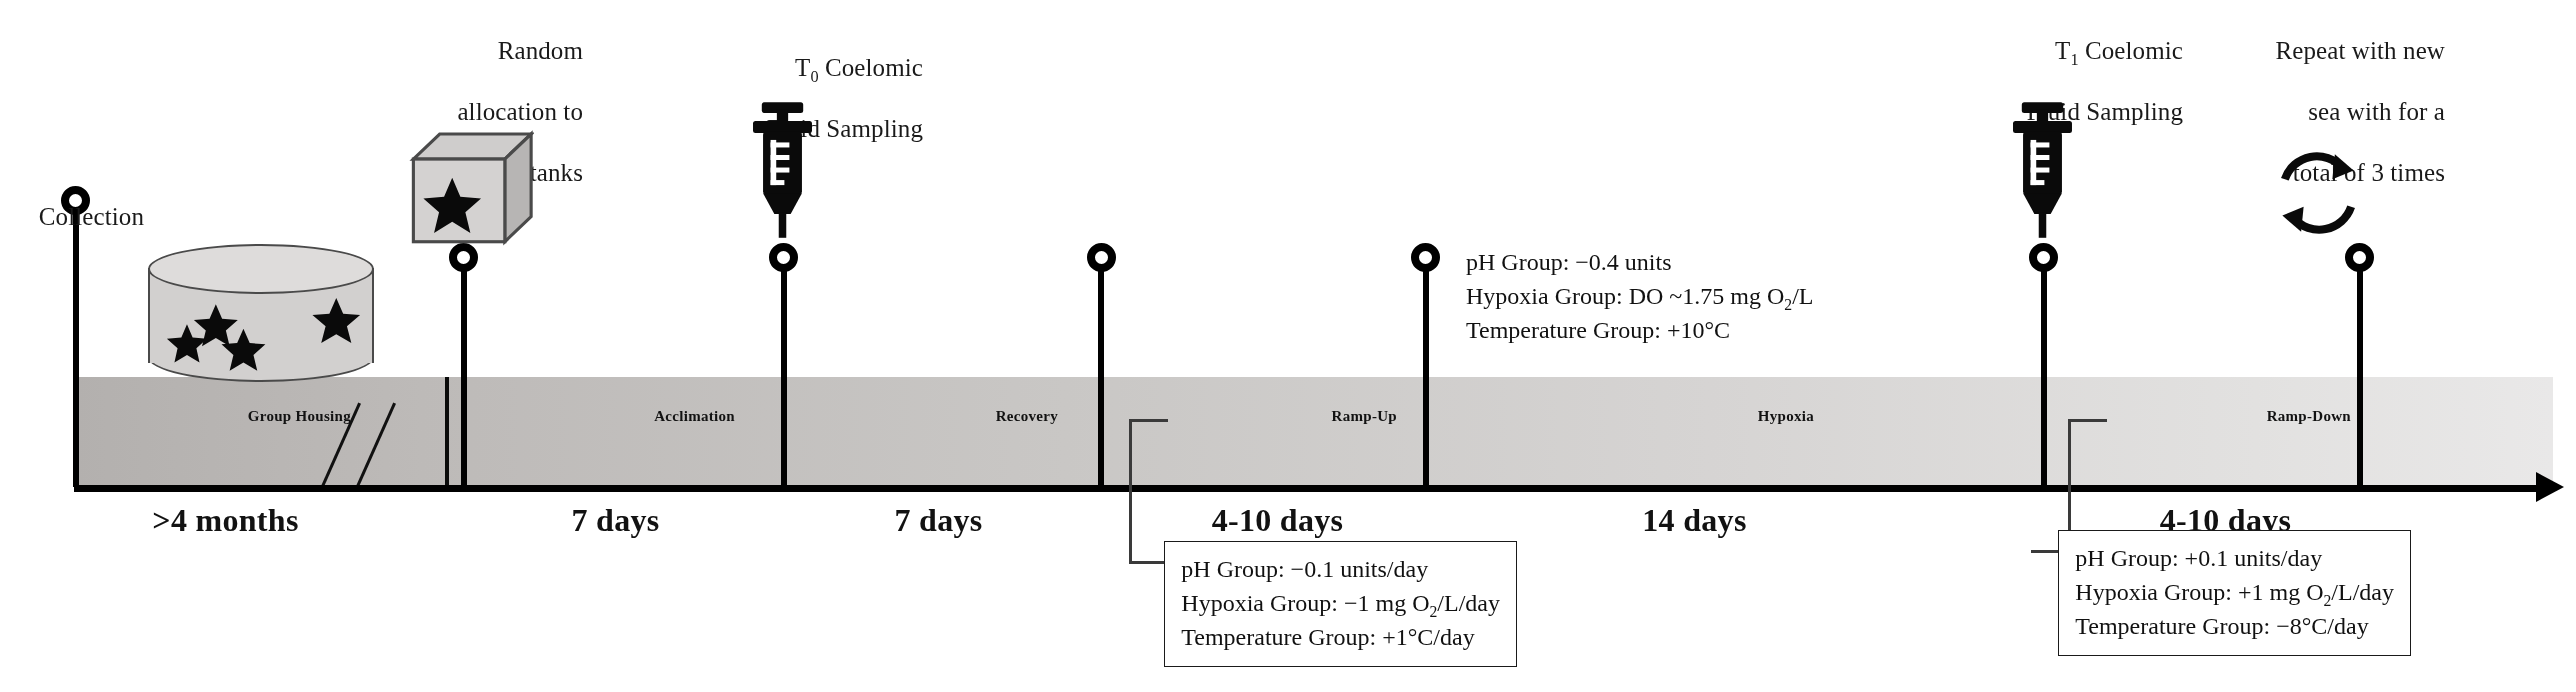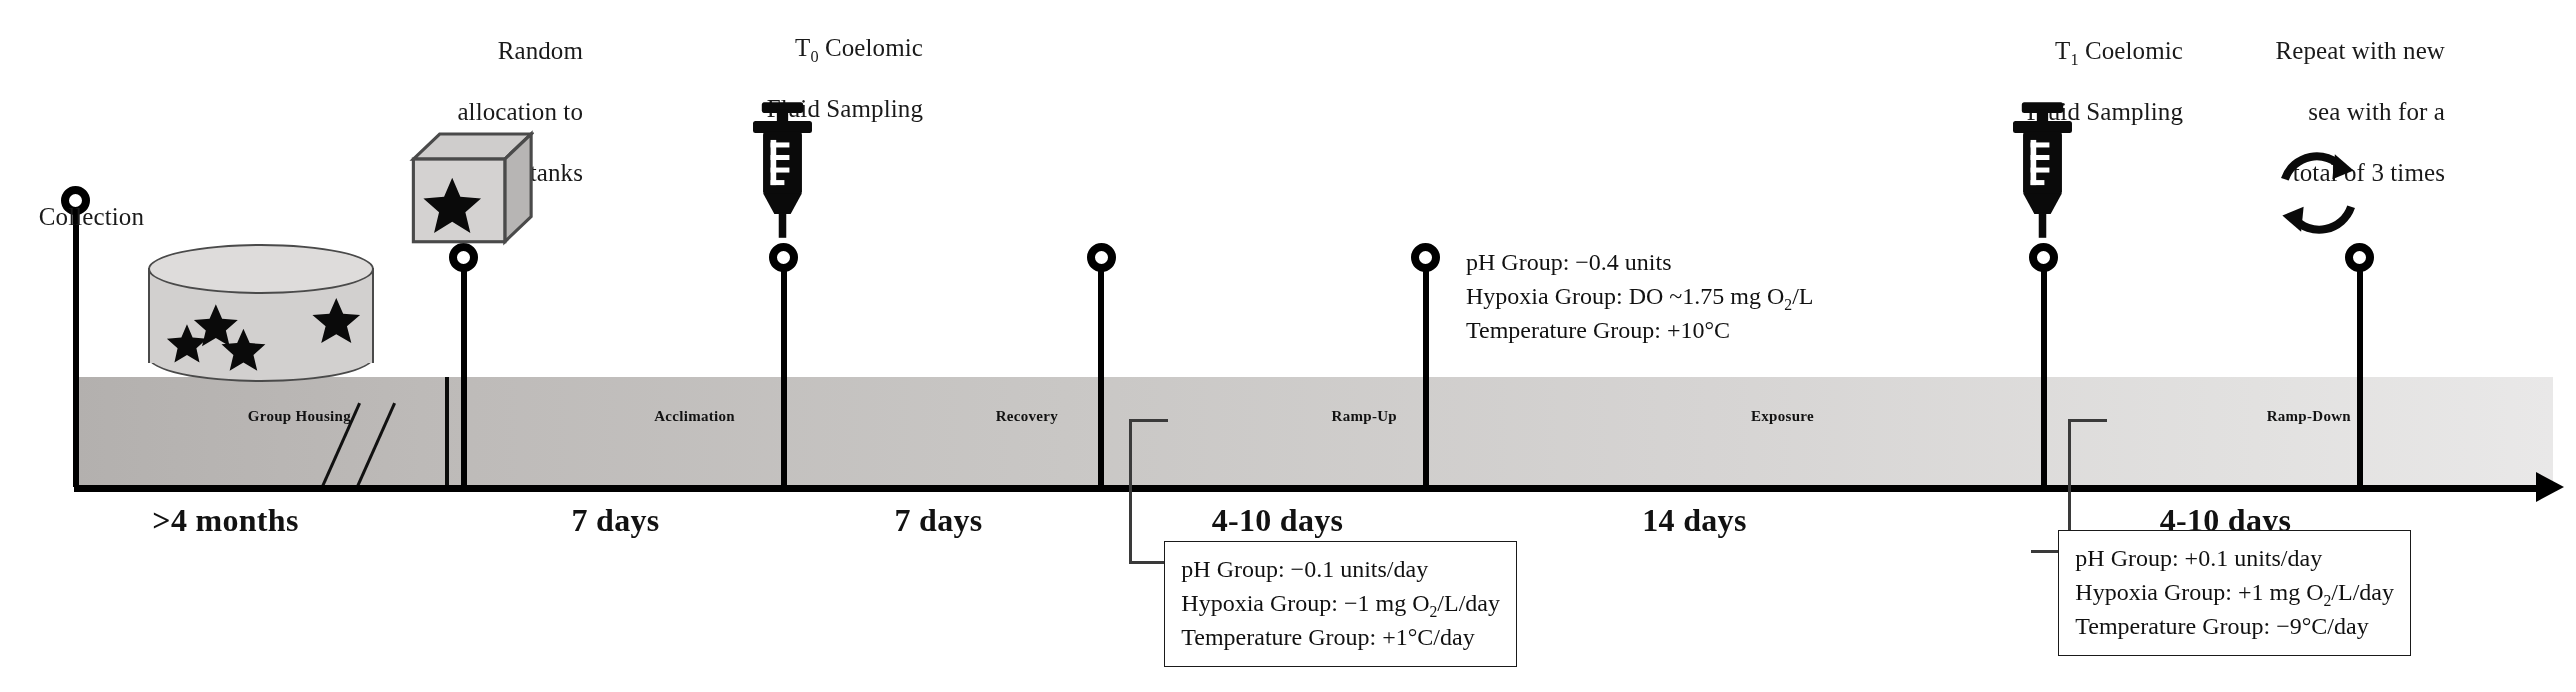--- a/index.html
+++ b/index.html
@@ -156,21 +156,21 @@
   <div class="brk" style="left:339px;top:399px"></div>
   <div class="brk" style="left:374px;top:399px"></div>
 
   <div id="axis-line"></div>
   <div id="axis-arrow"></div>
 
   <div class="phase-label" style="left:100px;width:251px">Group Housing</div>
   <div class="phase-label" style="left:496px;width:239px">Acclimation</div>
   <div class="phase-label" style="left:819px;width:239px">Recovery</div>
   <div class="phase-label" style="left:1158px;width:239px">Ramp-Up</div>
-  <div class="phase-label" style="left:1575px;width:239px">Exposure</div>
+  <div class="phase-label" style="left:1575px;width:239px">Hypoxia</div>
   <div class="phase-label" style="left:2100px;width:251px">Ramp-Down</div>
 
   <div class="leader-h" style="left:1130px;top:419px;width:38px"></div>
   <div class="leader-h" style="left:2069px;top:419px;width:38px"></div>
 
   <div class="dur-label" style="left:100px;width:251px">&gt;4 months</div>
   <div class="dur-label" style="left:496px;width:239px">7 days</div>
   <div class="dur-label" style="left:819px;width:239px">7 days</div>
   <div class="dur-label" style="left:1158px;width:239px">4-10 days</div>
   <div class="dur-label" style="left:1575px;width:239px">14 days</div>
@@ -204,21 +204,21 @@
   <div class="ring" style="left:2345px;top:243px"></div>
 
   <div class="caption" style="left:0;top:202px;width:144px;text-align:right">Collection</div>
 
   <div class="caption" style="left:344px;top:5px;width:239px">
     <div>Random</div>
     <div>allocation  to</div>
     <div>individual  tanks</div>
   </div>
 
-  <div class="caption" style="left:647px;top:2px;width:276px">
+  <div class="caption" style="left:647px;top:22px;width:276px">
     <div><span>T</span><span class="sub">0</span><span> Coelomic</span></div>
     <div>Fluid  Sampling</div>
   </div>
 
   <div class="caption" style="left:1901px;top:5px;width:282px">
     <div><span>T</span><span class="sub">1</span><span> Coelomic</span></div>
     <div>Fluid  Sampling</div>
   </div>
 
   <div class="caption" style="left:2194px;top:5px;width:251px">
@@ -297,17 +297,17 @@
 
   <div class="note boxed" style="left:1164px;top:541px">
     <div><span>pH Group:  −0.1 units/day</span></div>
     <div><span>Hypoxia  Group: −1 mg  O</span><span class="sub">2</span><span>/L/day</span></div>
     <div><span>Temperature  Group: +1°C/day</span></div>
   </div>
 
   <div class="note boxed" style="left:2058px;top:530px">
     <div><span>pH Group:  +0.1 units/day</span></div>
     <div><span>Hypoxia  Group: +1 mg  O</span><span class="sub">2</span><span>/L/day</span></div>
-    <div><span>Temperature  Group: −9°C/day</span></div>
+    <div><span>Temperature  Group: −8°C/day</span></div>
   </div>
 
 </div>
 
 
 </body></html>

